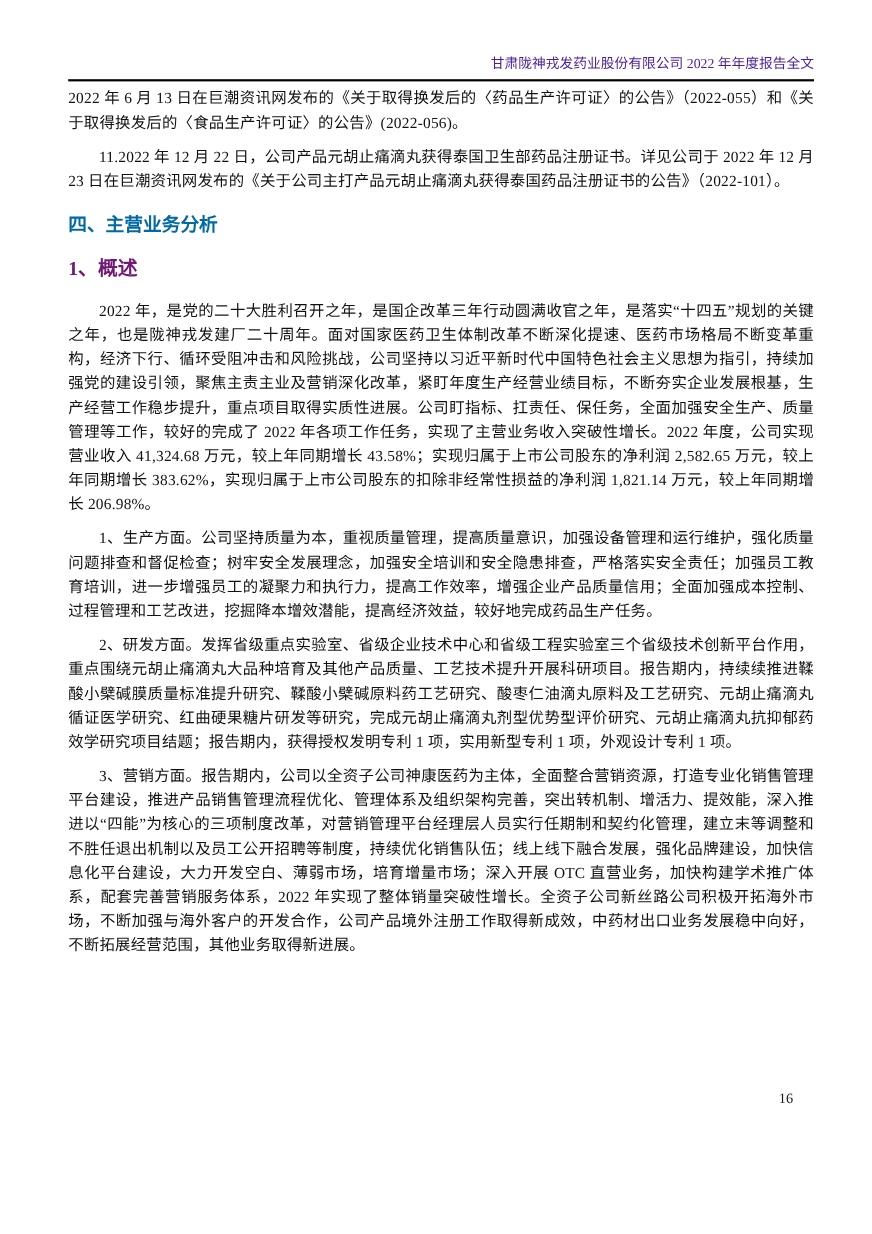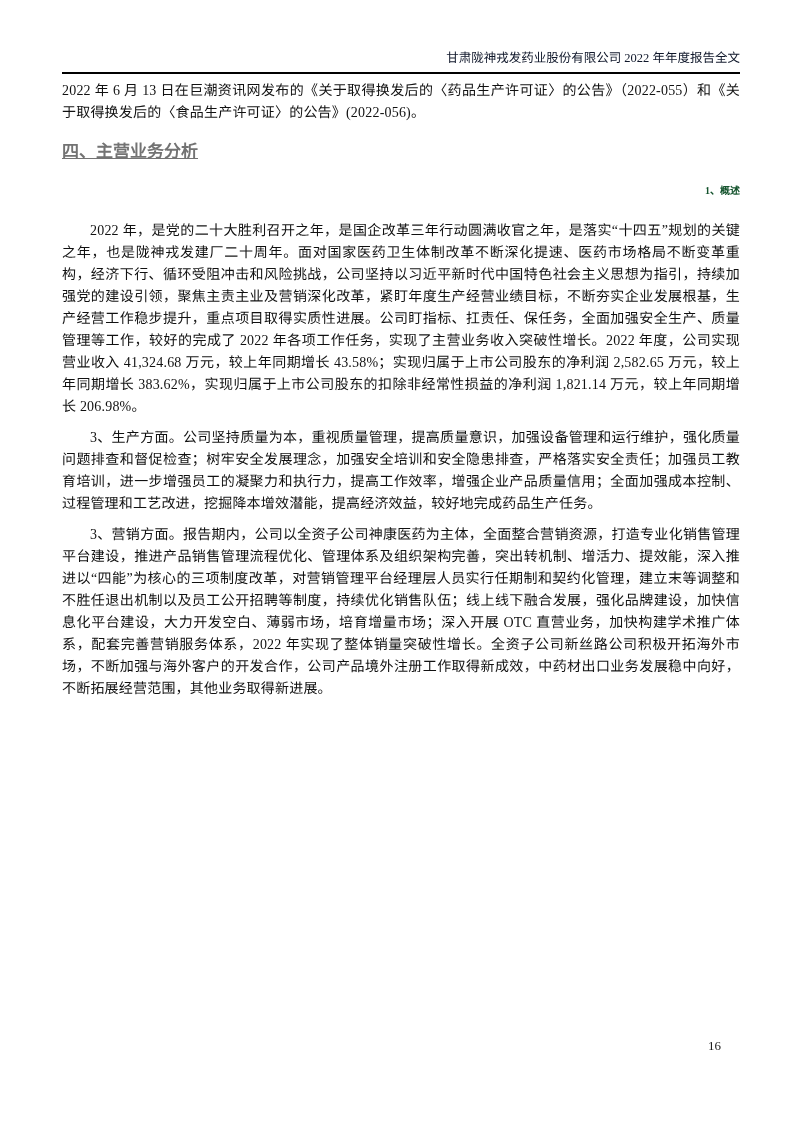--- a/index.html
+++ b/index.html
@@ -19,21 +19,21 @@
     box-sizing: border-box;
   }
   .header {
     position: absolute;
     top: 50px;
     left: 62px;
     width: 678px;
     text-align: right;
     font-size: 12.5px;
     line-height: 16px;
-    color: #0f172a;
+    color: #4c1d95;
     border-bottom: 2px solid #000000;
     padding-bottom: 6px;
   }
   .content {
     position: absolute;
     top: 80px;
     left: 62px;
     width: 678px;
   }
   .content p {
@@ -45,63 +45,63 @@
     letter-spacing: 0.2px;
   }
   .content p.no-indent {
     text-indent: 0;
   }
   .content h1 {
     margin: 16px 0 0 0;
     font-size: 17px;
     line-height: 24px;
     font-weight: bold;
-    color: #737373;
-    text-decoration: underline;
+    color: #0369a1;
   }
   .content h2 {
     margin: 17px 0 19px 0;
-    font-size: 10px;
+    font-size: 18px;
     line-height: 20px;
     font-weight: bold;
-    color: #14532d;
-    text-align: right;
+    color: #701a75;
   }
   .footer {
     position: absolute;
-    top: 1038px;
+    top: 991px;
     right: 72px;
     font-size: 13px;
     color: #1a1a1a;
   }
 </style>
 </head>
 <body>
 
 <div class="page">
 
   <div class="header">
     <span>甘肃陇神戎发药业股份有限公司 2022 年年度报告全文</span>
   </div>
 
   <div class="content">
 
     <p class="no-indent">2022 年 6 月 13 日在巨潮资讯网发布的《关于取得换发后的〈药品生产许可证〉的公告》（2022-055）和《关于取得换发后的〈食品生产许可证〉的公告》(2022-056)。</p>
 
 
+    <p>11.2022 年 12 月 22 日，公司产品元胡止痛滴丸获得泰国卫生部药品注册证书。详见公司于 2022 年 12 月 23 日在巨潮资讯网发布的《关于公司主打产品元胡止痛滴丸获得泰国药品注册证书的公告》（2022-101）。</p>
 
     <h1>四、主营业务分析</h1>
 
     <h2>1、概述</h2>
 
     <p>2022 年，是党的二十大胜利召开之年，是国企改革三年行动圆满收官之年，是落实“十四五”规划的关键之年，也是陇神戎发建厂二十周年。面对国家医药卫生体制改革不断深化提速、医药市场格局不断变革重构，经济下行、循环受阻冲击和风险挑战，公司坚持以习近平新时代中国特色社会主义思想为指引，持续加强党的建设引领，聚焦主责主业及营销深化改革，紧盯年度生产经营业绩目标，不断夯实企业发展根基，生产经营工作稳步提升，重点项目取得实质性进展。公司盯指标、扛责任、保任务，全面加强安全生产、质量管理等工作，较好的完成了 2022 年各项工作任务，实现了主营业务收入突破性增长。2022 年度，公司实现营业收入 41,324.68 万元，较上年同期增长 43.58%；实现归属于上市公司股东的净利润 2,582.65 万元，较上年同期增长 383.62%，实现归属于上市公司股东的扣除非经常性损益的净利润 1,821.14 万元，较上年同期增长 206.98%。</p>
 
 
-    <p>3、生产方面。公司坚持质量为本，重视质量管理，提高质量意识，加强设备管理和运行维护，强化质量问题排查和督促检查；树牢安全发展理念，加强安全培训和安全隐患排查，严格落实安全责任；加强员工教育培训，进一步增强员工的凝聚力和执行力，提高工作效率，增强企业产品质量信用；全面加强成本控制、过程管理和工艺改进，挖掘降本增效潜能，提高经济效益，较好地完成药品生产任务。</p>
+    <p>1、生产方面。公司坚持质量为本，重视质量管理，提高质量意识，加强设备管理和运行维护，强化质量问题排查和督促检查；树牢安全发展理念，加强安全培训和安全隐患排查，严格落实安全责任；加强员工教育培训，进一步增强员工的凝聚力和执行力，提高工作效率，增强企业产品质量信用；全面加强成本控制、过程管理和工艺改进，挖掘降本增效潜能，提高经济效益，较好地完成药品生产任务。</p>
 
+    <p>2、研发方面。发挥省级重点实验室、省级企业技术中心和省级工程实验室三个省级技术创新平台作用，重点围绕元胡止痛滴丸大品种培育及其他产品质量、工艺技术提升开展科研项目。报告期内，持续续推进鞣酸小檗碱膜质量标准提升研究、鞣酸小檗碱原料药工艺研究、酸枣仁油滴丸原料及工艺研究、元胡止痛滴丸循证医学研究、红曲硬果糖片研发等研究，完成元胡止痛滴丸剂型优势型评价研究、元胡止痛滴丸抗抑郁药效学研究项目结题；报告期内，获得授权发明专利 1 项，实用新型专利 1 项，外观设计专利 1 项。</p>
 
     <p>3、营销方面。报告期内，公司以全资子公司神康医药为主体，全面整合营销资源，打造专业化销售管理平台建设，推进产品销售管理流程优化、管理体系及组织架构完善，突出转机制、增活力、提效能，深入推进以“四能”为核心的三项制度改革，对营销管理平台经理层人员实行任期制和契约化管理，建立末等调整和不胜任退出机制以及员工公开招聘等制度，持续优化销售队伍；线上线下融合发展，强化品牌建设，加快信息化平台建设，大力开发空白、薄弱市场，培育增量市场；深入开展 OTC 直营业务，加快构建学术推广体系，配套完善营销服务体系，2022 年实现了整体销量突破性增长。全资子公司新丝路公司积极开拓海外市场，不断加强与海外客户的开发合作，公司产品境外注册工作取得新成效，中药材出口业务发展稳中向好，不断拓展经营范围，其他业务取得新进展。</p>
 
 
   </div>
 
   <div class="footer">
     <span>16</span>
   </div>
 

